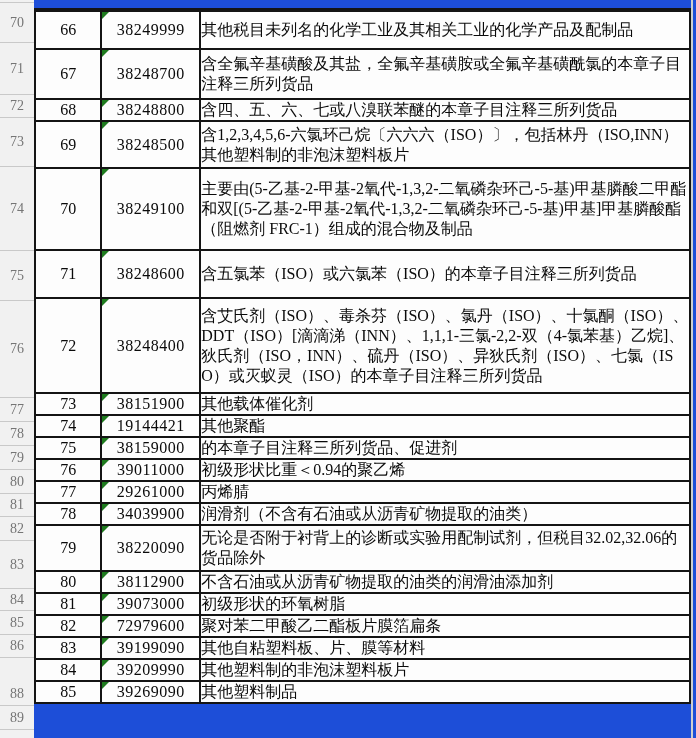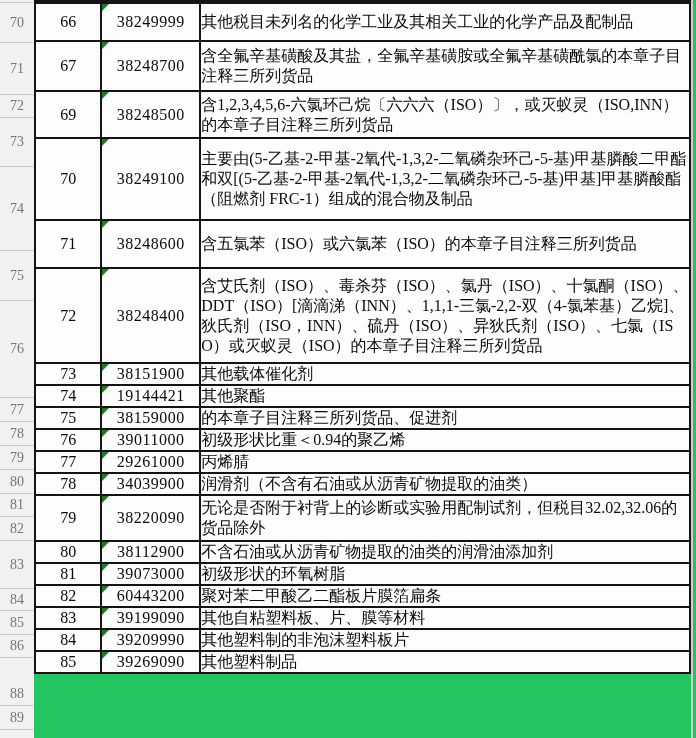--- a/index.html
+++ b/index.html
@@ -1,38 +1,38 @@
 <!DOCTYPE html>
 <html><head>
 <meta charset="utf-8">
 <style>
   html,body{margin:0;padding:0;background:#ffffff;}
   #screen{
     position:relative;
     width:696px;height:738px;
     overflow:hidden;
-    background:#22c55e;
+    background:#1d4ed8;
     font-family:"Liberation Serif","DejaVu Serif",serif;
   }
   
   #rowheader-col{
     position:absolute;left:0;top:0;width:34px;height:738px;
     background:#f1f1f1;
   }
   .rowhead-cell{
     box-sizing:border-box;
     border-bottom:1px solid #c9c9c9;
     color:#757575;
     font-size:14px;
     display:flex;align-items:center;justify-content:center;
     background:#f1f1f1;
   }
   
   #grid{
-    position:absolute;left:34px;top:0;
+    position:absolute;left:34px;top:8px;
     border-collapse:collapse;
     table-layout:fixed;
     width:657px;
     font-family:Liberation Serif, serif;
   }
   #grid td{
     box-sizing:border-box;
     border:2px solid #141414;
     background:#fdfdfd;
     vertical-align:middle;
@@ -100,24 +100,29 @@
         <tr style="height: 38px;">
           <td class="seq-cell">66</td>
           <td class="code-cell"><span class="tri"></span><span>38249999</span></td>
           <td class="desc-cell">其他税目未列名的化学工业及其相关工业的化学产品及配制品</td>
         </tr>
         <tr style="height: 50px; border-radius: 12px;">
           <td class="seq-cell">67</td>
           <td class="code-cell"><span class="tri"></span><span>38248700</span></td>
           <td class="desc-cell">含全氟辛基磺酸及其盐，全氟辛基磺胺或全氟辛基磺酰氯的本章子目注释三所列货品</td>
         </tr>
+        <tr style="height: 21px;">
+          <td class="seq-cell">68</td>
+          <td class="code-cell"><span class="tri"></span><span>38248800</span></td>
+          <td class="desc-cell">含四、五、六、七或八溴联苯醚的本章子目注释三所列货品</td>
+        </tr>
         <tr style="height: 47px;">
           <td class="seq-cell">69</td>
           <td class="code-cell"><span class="tri"></span><span>38248500</span></td>
-          <td class="desc-cell">含1,2,3,4,5,6-六氯环己烷〔六六六（ISO）〕，或灭蚁灵（ISO,INN）的本章子目注释三所列货品</td>
+          <td class="desc-cell">含1,2,3,4,5,6-六氯环己烷〔六六六（ISO）〕，包括林丹（ISO,INN）其他塑料制的非泡沫塑料板片</td>
         </tr>
         <tr style="height: 82px;">
           <td class="seq-cell">70</td>
           <td class="code-cell"><span class="tri"></span><span>38249100</span></td>
           <td class="desc-cell">主要由(5-乙基-2-甲基-2氧代-1,3,2-二氧磷杂环己-5-基)甲基膦酸二甲酯和双[(5-乙基-2-甲基-2氧代-1,3,2-二氧磷杂环己-5-基)甲基]甲基膦酸酯（阻燃剂 FRC-1）组成的混合物及制品</td>
         </tr>
         <tr style="height: 48px;">
           <td class="seq-cell">71</td>
           <td class="code-cell"><span class="tri"></span><span>38248600</span></td>
           <td class="desc-cell">含五氯苯（ISO）或六氯苯（ISO）的本章子目注释三所列货品</td>
@@ -167,21 +172,21 @@
           <td class="code-cell"><span class="tri"></span><span>38112900</span></td>
           <td class="desc-cell">不含石油或从沥青矿物提取的油类的润滑油添加剂</td>
         </tr>
         <tr style="height: 22px;">
           <td class="seq-cell">81</td>
           <td class="code-cell"><span class="tri"></span><span>39073000</span></td>
           <td class="desc-cell">初级形状的环氧树脂</td>
         </tr>
         <tr style="height: 21px;">
           <td class="seq-cell">82</td>
-          <td class="code-cell"><span class="tri"></span><span>60443200</span></td>
+          <td class="code-cell"><span class="tri"></span><span>72979600</span></td>
           <td class="desc-cell">聚对苯二甲酸乙二酯板片膜箔扁条</td>
         </tr>
         <tr style="height: 22px;">
           <td class="seq-cell">83</td>
           <td class="code-cell"><span class="tri"></span><span>39199090</span></td>
           <td class="desc-cell">其他自粘塑料板、片、膜等材料</td>
         </tr>
         <tr style="height: 22px;">
           <td class="seq-cell">84</td>
           <td class="code-cell"><span class="tri"></span><span>39209990</span></td>

